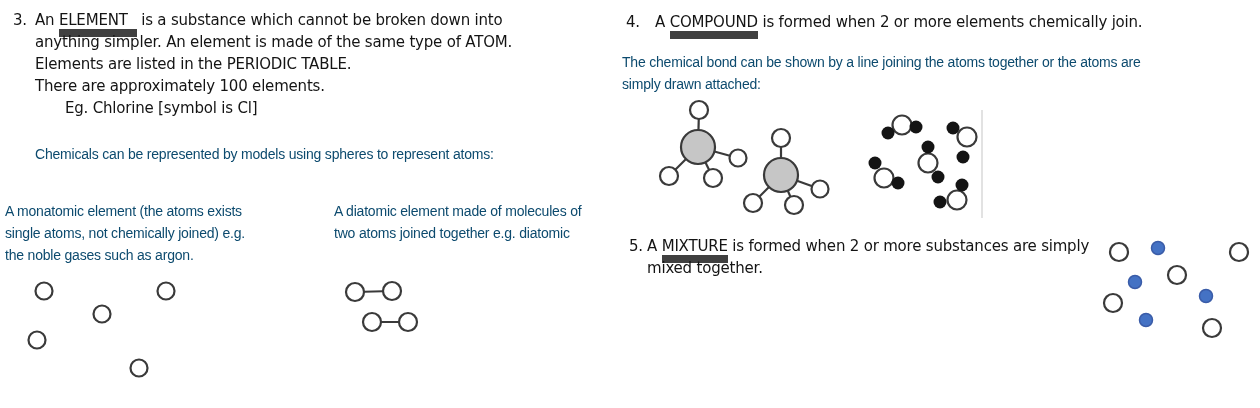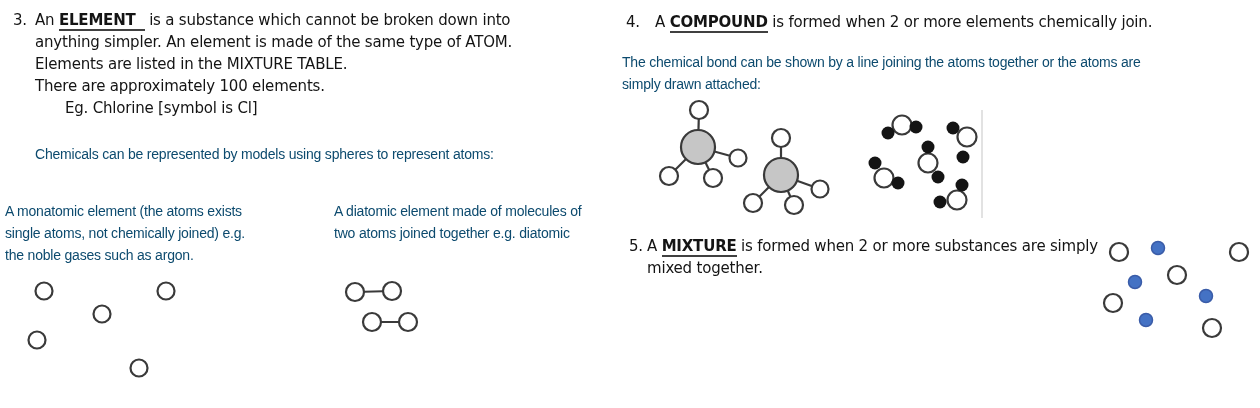--- a/index.html
+++ b/index.html
@@ -1,39 +1,39 @@
 <!DOCTYPE html>
 <html style="--outline: #3a3a3a; --gray-fill: #c6c6c6; --black-fill: #141414; --blue-fill: #4472c4; --blue-stroke: #3a5ca8; --img-edge: #d9d9d9;"><head>
 <meta charset="utf-8">
 <style>
   html,body{margin:0;padding:0;background:#ffffff;}
   .page{position:relative;width:1260px;height:408px;background:#ffffff;overflow:hidden;}
   .abs{position:absolute;white-space:nowrap;}
   .comic{font-family:"DejaVu Sans",sans-serif;font-size:15px;color:#141414;letter-spacing:-0.2px;}
   .body-text{font-family:"Liberation Sans",sans-serif;font-size:14px;color:#0c4a6e;letter-spacing:-0.2px;}
-  .kw{font-weight:bold;border-bottom:2px solid #404040;}
+  .kw{font-weight:normal;border-bottom:8px solid #404040;}
   .kw-wide{padding-right:9px;}
   sub{font-size:10px;}
   .fig-layer{position:absolute;left:0;top:0;}
   .atom-white{fill:#ffffff;stroke:var(--outline,#3a3a3a);stroke-width:2.2;}
   .atom-gray{fill:var(--gray-fill,#c6c6c6);stroke:var(--outline,#3a3a3a);stroke-width:2.2;}
   .atom-black{fill:var(--black-fill,#141414);stroke:none;}
   .atom-blue{fill:var(--blue-fill,#4472c4);stroke:var(--blue-stroke,#3a5ca8);stroke-width:1.5;}
   .bond{stroke:var(--outline,#3a3a3a);stroke-width:2.2;}
   .img-edge{stroke:var(--img-edge,#d9d9d9);stroke-width:1.5;}
 </style>
 </head>
 <body>
 
 <div class="page">
 
   <div class="abs comic" style="left:13px;top:11px">3.</div>
   <div class="abs comic" style="left:35px;top:11px"><span>An </span><span class="kw kw-wide">ELEMENT</span><span> is a substance which cannot be broken down into</span></div>
   <div class="abs comic" style="left:35px;top:33px">anything simpler. An element is made of the same type of ATOM.</div>
-  <div class="abs comic" style="left:35px;top:55px">Elements are listed in the MIXTURE TABLE.</div>
+  <div class="abs comic" style="left:35px;top:55px">Elements are listed in the PERIODIC TABLE.</div>
   <div class="abs comic" style="left:35px;top:77px">There are approximately 100 elements.</div>
   <div class="abs body-text" style="left:35px;top:146px">Chemicals can be represented by models using spheres to represent atoms:</div>
 
   <div class="abs comic" style="left:65px;top:99px">Eg. Chlorine [symbol is Cl]</div>
 
   <div class="abs body-text" style="left:5px;top:203px">A monatomic element (the atoms exists</div>
   <div class="abs body-text" style="left:5px;top:225px">single atoms, not chemically joined) e.g.</div>
   <div class="abs body-text" style="left:5px;top:247px">the noble gases such as argon.</div>
 
   <div class="abs body-text" style="left:334px;top:203px">A diatomic element made of molecules of</div>

